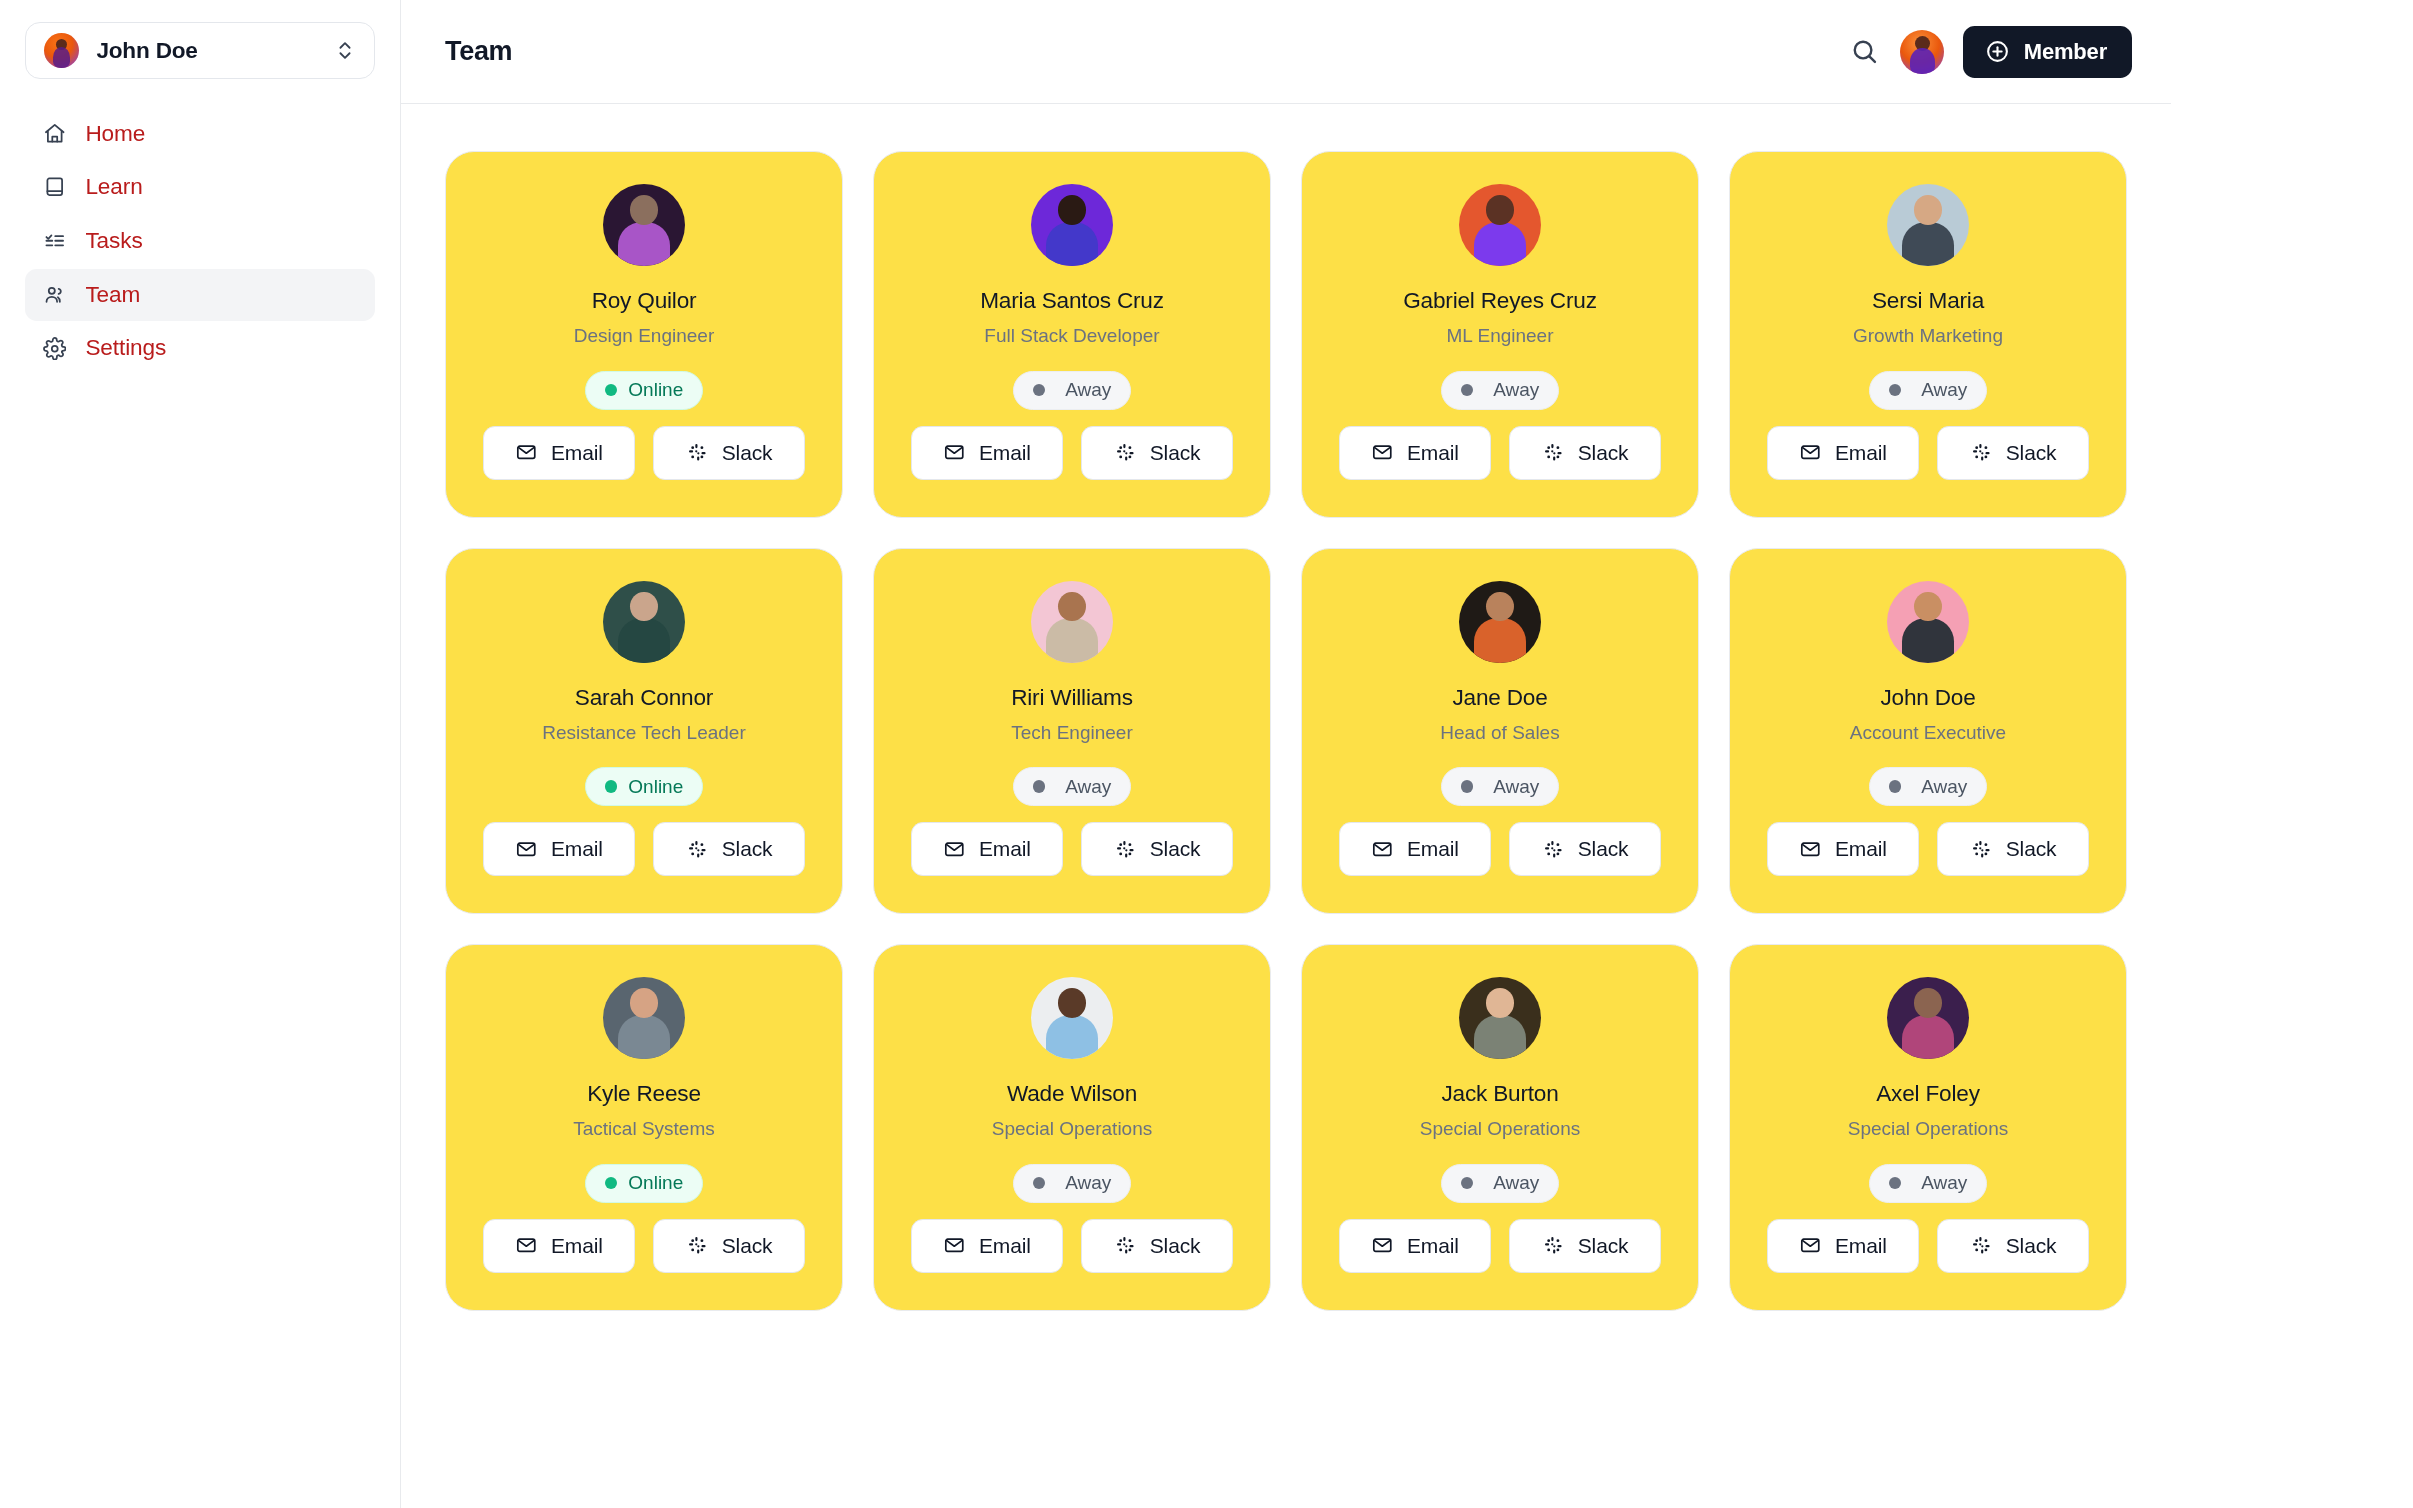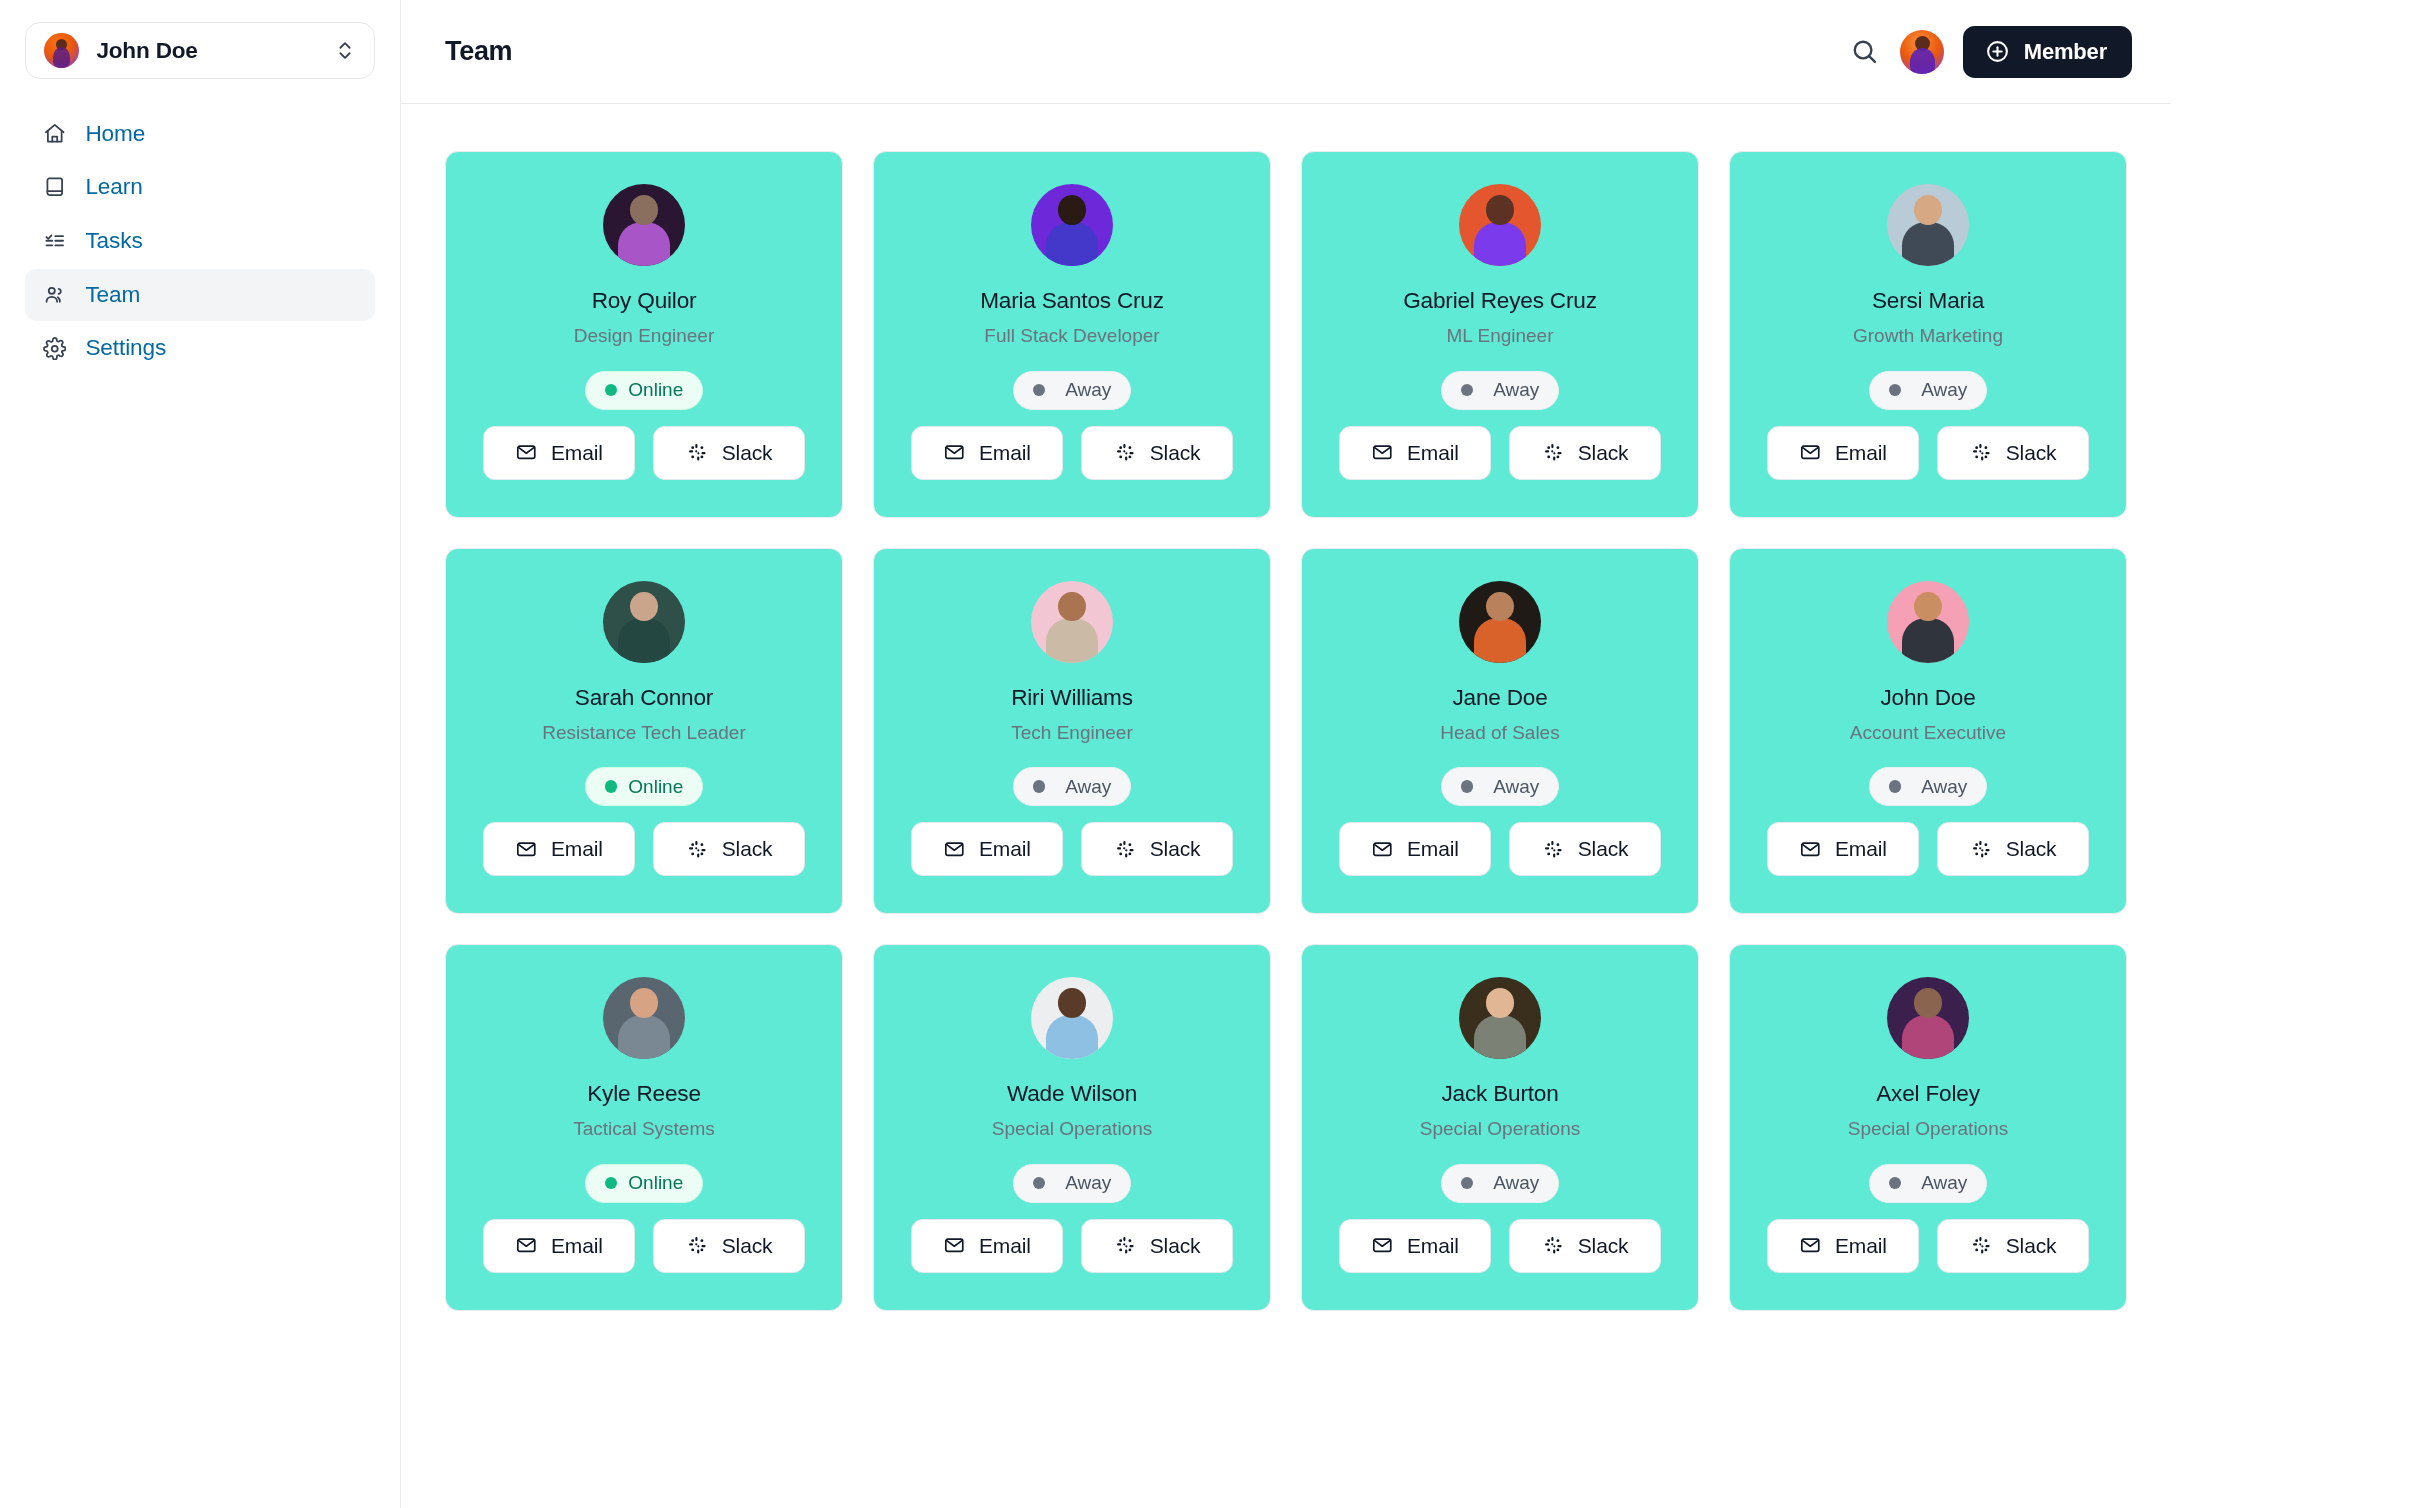--- a/index.html
+++ b/index.html
@@ -47,21 +47,21 @@
   .ws-chevrons { width: 22px; height: 25px; flex: 0 0 22px; color: #374151; }
 
   .nav { margin-top: 28.5px; display: flex; flex-direction: column; gap: 1.7px; }
   .nav-item {
     display: flex; align-items: center; gap: 18.4px;
     height: 52px; padding: 0 17px; border-radius: 11.7px;
     cursor: pointer; color: #1f2937;
   }
   .nav-item.active { background: #f3f4f6; }
   .nav-icon { width: 25px; height: 25px; flex: 0 0 25px; color: #374151; display:flex; align-items:center; justify-content:center;}
-  .nav-label { font-size: 22.6px; font-weight: 400; letter-spacing: -0.1px; color:#0369a1;}
+  .nav-label { font-size: 22.6px; font-weight: 400; letter-spacing: -0.1px; color:#b91c1c;}
 
   
   .main { flex: 1; display: flex; flex-direction: column; min-width: 0; }
   .topbar {
     height: 104px; flex: 0 0 104px;
     border-bottom: 1.7px solid #e8eaed;
     display: flex; align-items: center;
     padding: 0 39px 0 44px;
     background:#fff;
   }
@@ -90,22 +90,22 @@
   }
 
   .content { flex: 1; padding: 47px 44px 0 44px; overflow: hidden; }
   .grid {
     display: grid;
     grid-template-columns: repeat(4, 1fr);
     gap: 30px 30px;
   }
   .card {
     border: 1.7px solid #e9ebee;
-    border-radius: 13px;
-    background: #5eead4;
+    border-radius: 29px;
+    background: #fde047;
     padding: 32px 37px 37px 37px;
     display: flex; flex-direction: column; align-items: center;
   }
   .avatar {
     width: 82px; height: 82px; border-radius: 50%;
     overflow: hidden; position: relative; flex: 0 0 82px;
   }
   .av-head{ position:absolute; left:33%; top:14%; width:34%; height:36%; border-radius:50%; }
   .av-body{ position:absolute; left:18%; top:46%; width:64%; height:62%; border-radius:46% 46% 8.4px 8.4px; }
 

